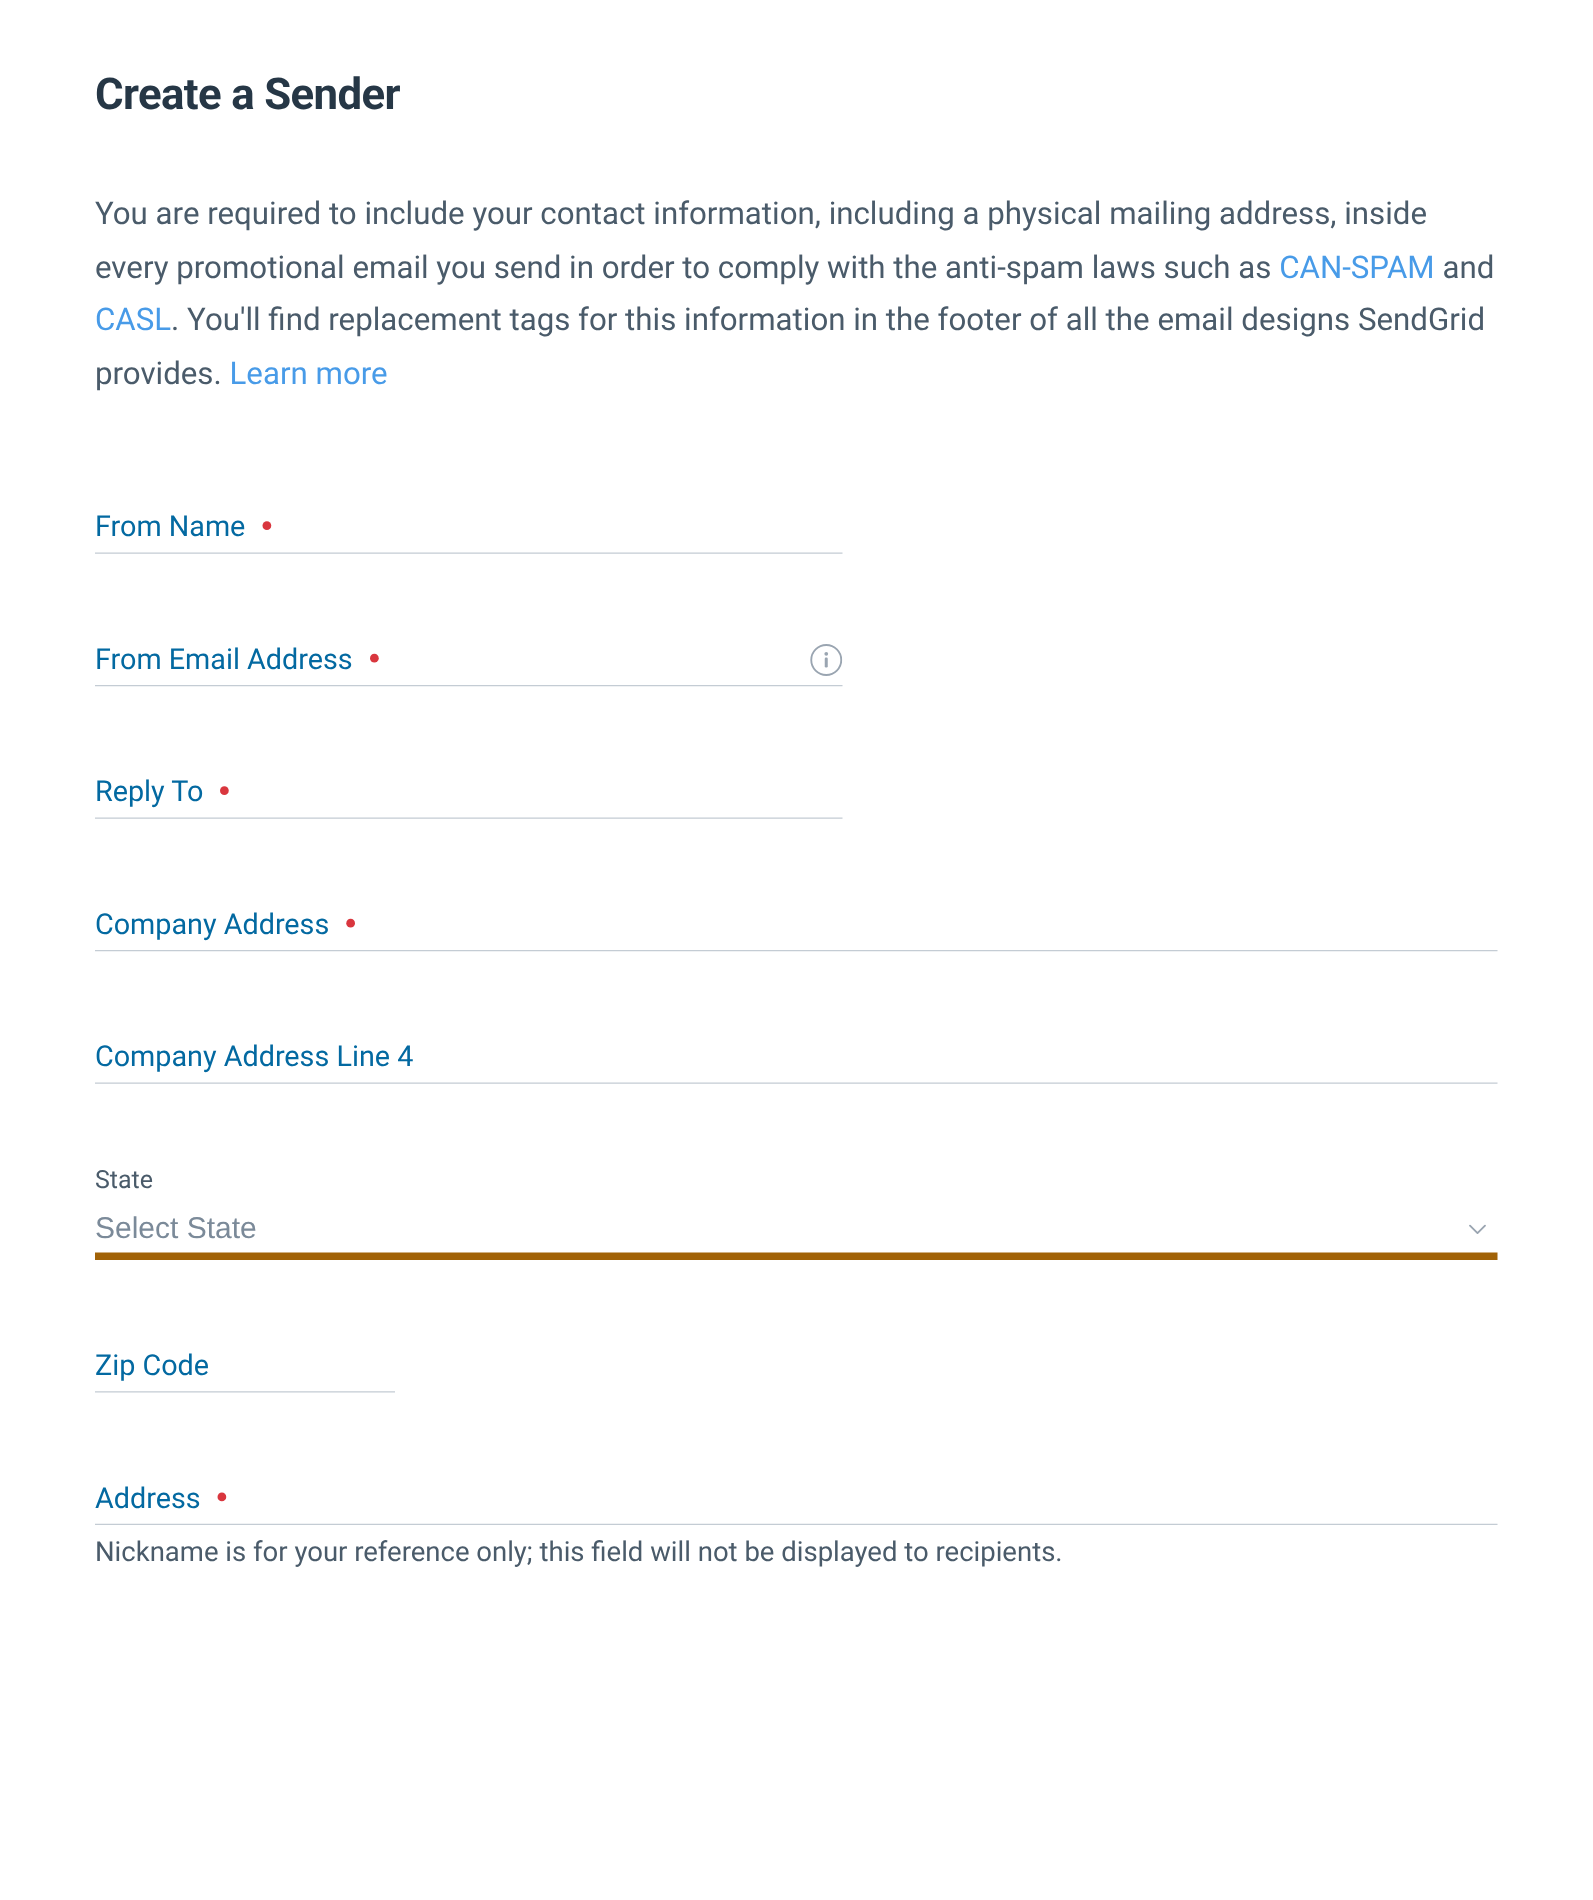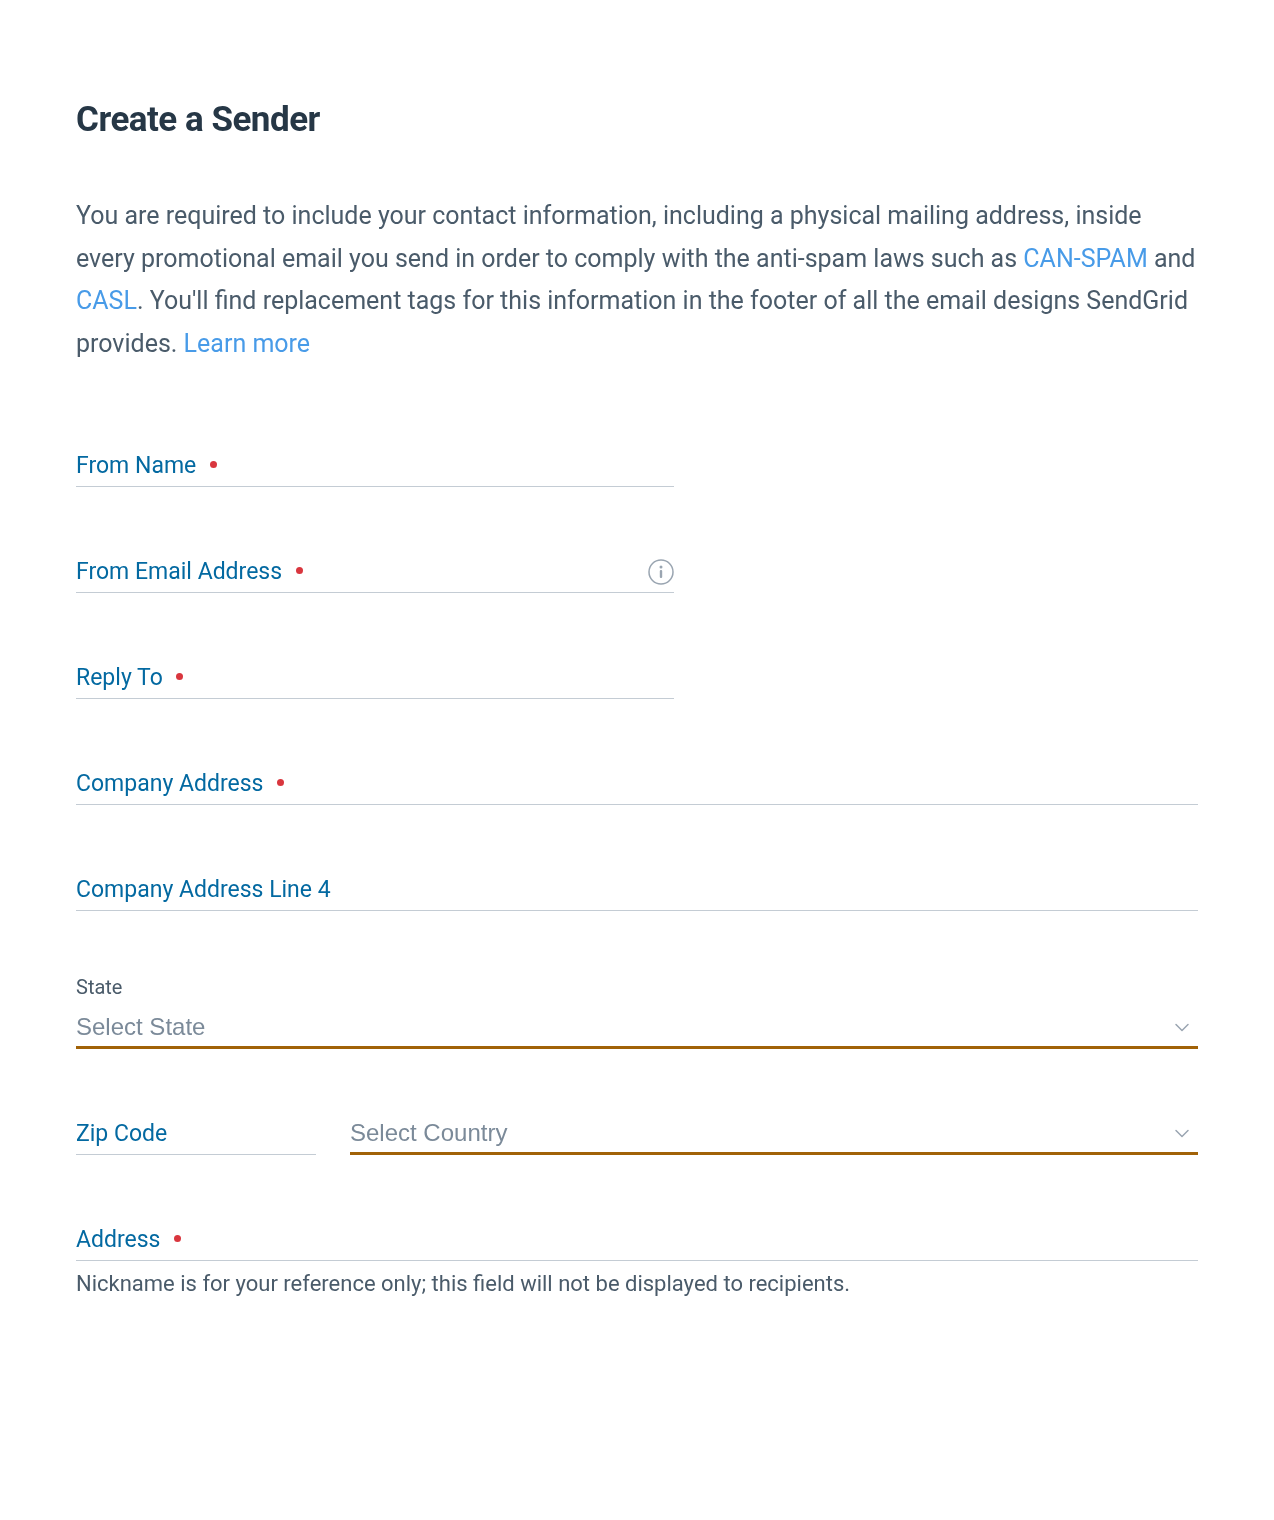--- a/index.html
+++ b/index.html
@@ -12,21 +12,20 @@
       background: #ffffff;
       width: 1274px;
       padding: 55px 76px;
     }
     .page-title {
       font-size: 35px;
       font-weight: 700;
       color: #263746;
       margin-bottom: 55px;
       letter-spacing: -0.5px;
-      margin-top: 44px;
     }
     .description {
       font-size: 25px;
       line-height: 1.7;
       color: #4a5b6a;
       margin-bottom: 80px;
     }
     .description a {
       color: #489be8;
       text-decoration: none;
@@ -89,21 +88,21 @@
       border-bottom: 1px solid #c4ccd4;
       font-size: 23px;
       padding: 8px 0;
       background: transparent;
       outline: none;
       color: #263746;
       height: 42px;
     }
     .select-wrapper {
       position: relative;
-      border-bottom: 3px solid #a16207;
+      border-bottom: 6px solid #a16207;
     }
     .select-input {
       width: 100%;
       border: none;
       font-size: 24px;
       padding: 6px 0;
       background: transparent;
       outline: none;
       color: #7b8a99;
       appearance: none;
@@ -207,30 +206,20 @@
 </div>
 
 <div class="form-row">
   <div class="form-group zip-width">
     <span class="field-label">
       <span>Zip Code</span>
     </span>
     <input type="text" class="text-input" value="" style="">
   </div>
   <div class="form-group country-width">
-    <div class="select-wrapper">
-      <select class="select-input">
-        <option>Select Country</option>
-      </select>
-      <span class="chevron-down">
-        <svg width="16" height="10" viewBox="0 0 16 10" fill="none">
-          <path d="M2 2 L8 8 L14 2" stroke="#9aa5b1" stroke-width="1.5" fill="none" stroke-linecap="round" stroke-linejoin="round"></path>
-        </svg>
-      </span>
-    </div>
   </div>
 </div>
 
 <div class="form-group full-width nickname-group">
   <span class="field-label">
     <span>Address</span>
     <span class="required-dot"></span>
   </span>
   <input type="text" class="text-input" value="" style="">
 </div>

